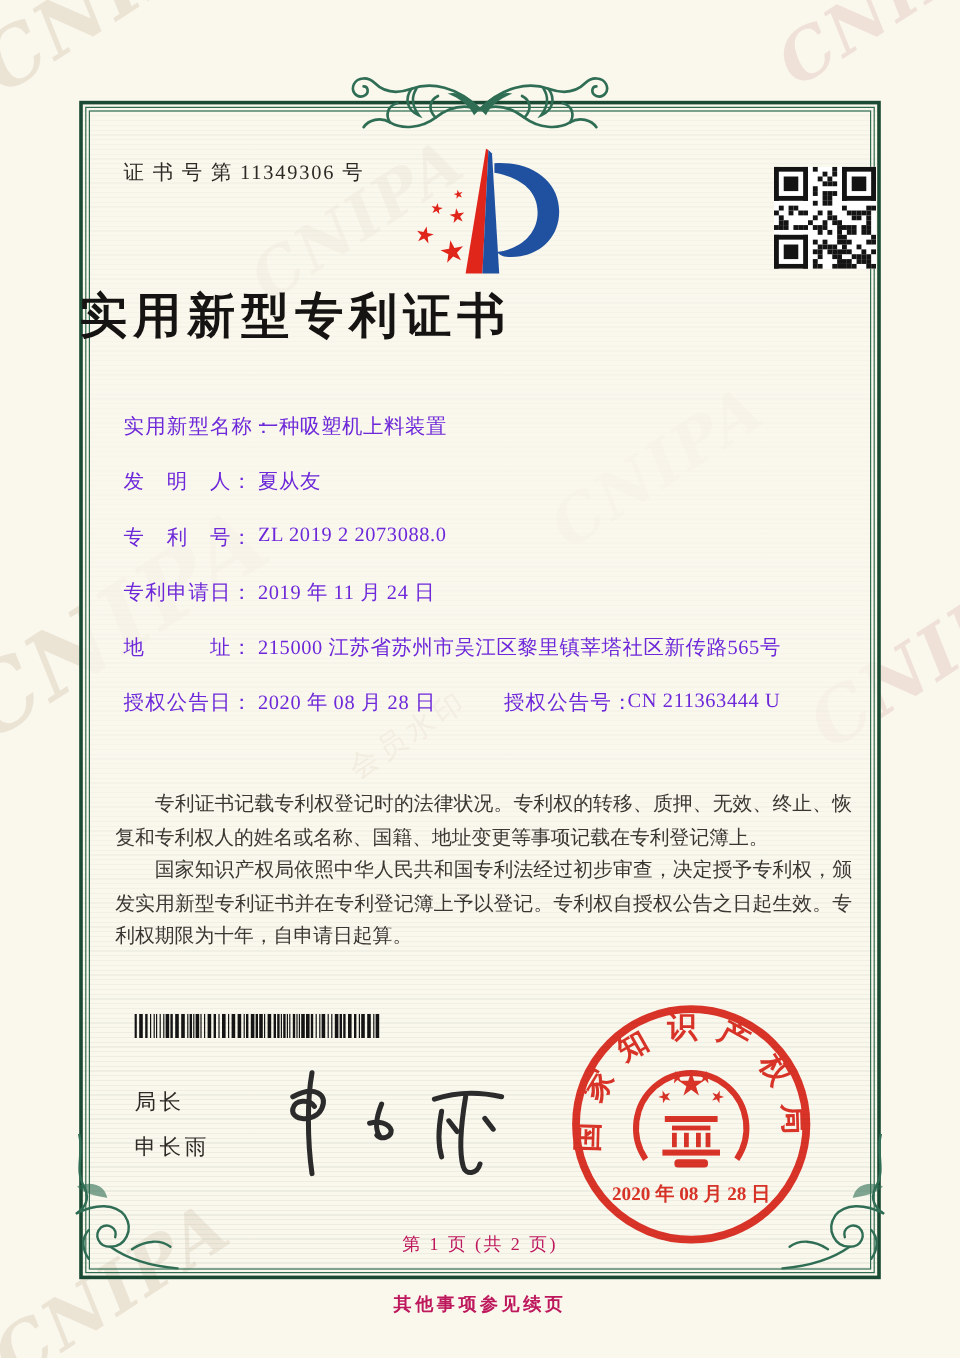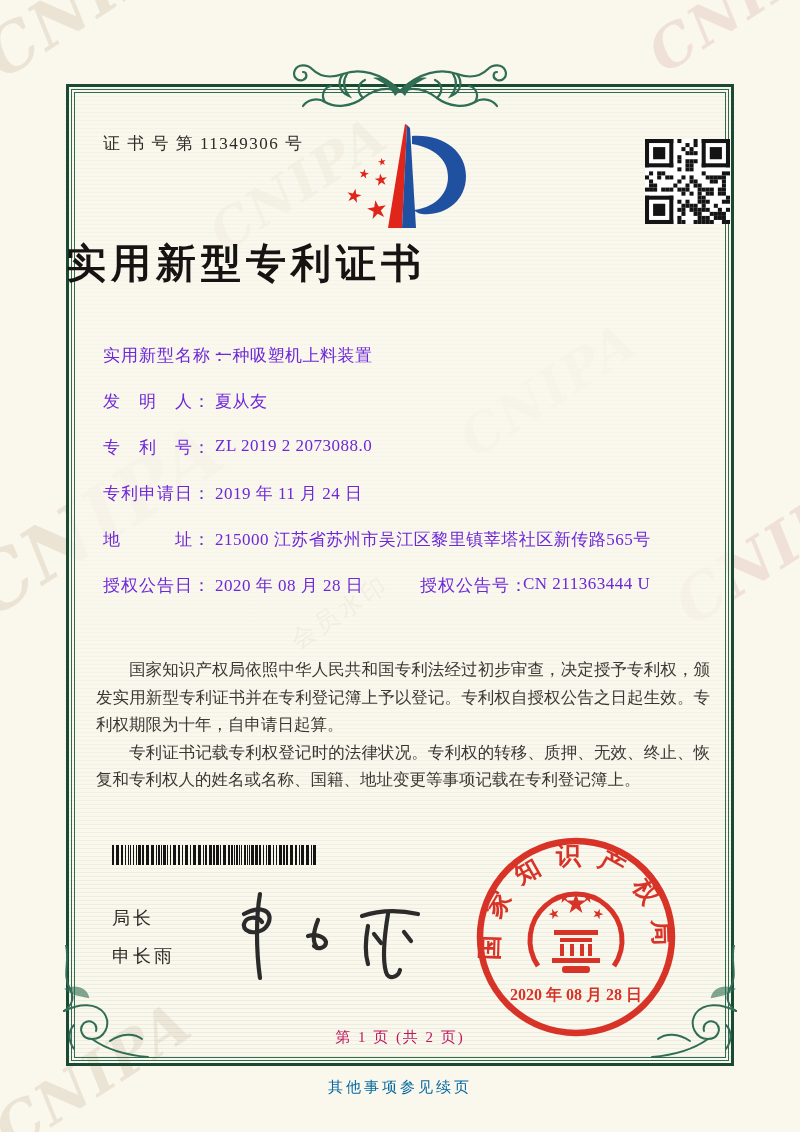--- a/index.html
+++ b/index.html
@@ -40,21 +40,21 @@
   .flabel2{position:absolute;left:317px;top:6px;letter-spacing:1px;white-space:nowrap;}
   .fvalue2{position:absolute;left:420px;top:6px;white-space:nowrap;letter-spacing:0.5px;}
 
   .body-text{position:absolute;left:96px;top:656px;width:614px;font-size:16.5px;line-height:27.5px;color:#3a3732;}
   .body-text p{margin:0;text-indent:2em;text-align:justify;}
 
   .sig-title{position:absolute;left:112px;top:906px;font-size:18px;color:#2d2a26;letter-spacing:3px;}
   .sig-name{position:absolute;left:112px;top:944px;font-size:18px;color:#2d2a26;letter-spacing:3px;}
 
   .page-num{position:absolute;left:0;top:1028px;width:800px;text-align:center;font-size:15px;color:#be185d;letter-spacing:2px;}
-  .footer-note{position:absolute;left:0;top:1078px;width:800px;text-align:center;font-size:15px;color:#0369a1;letter-spacing:3px;}
+  .footer-note{position:absolute;left:0;top:1078px;width:800px;text-align:center;font-size:15px;color:#be185d;letter-spacing:3px;font-weight:bold;}
 
   .seal{position:absolute;left:474px;top:834px;width:206px;height:206px;opacity:0.92;mix-blend-mode:multiply;}
   svg{display:block;}
 </style>
 </head>
 <body>
 
 <div class="page">
 
   <div class="watermark" style="left:-30px;top:30px;font-size:64px;">CNIPA</div>
@@ -296,22 +296,22 @@
     </div>
     <div class="field-row">
       <span class="flabel">授权公告日：</span>
       <span class="fvalue">2020 年 08 月 28 日</span>
       <span class="flabel2">授权公告号：</span>
       <span class="fvalue2">CN 211363444 U</span>
     </div>
   </div>
 
   <div class="body-text">
+    <p>专利证书记载专利权登记时的法律状况。专利权的转移、质押、无效、终止、恢复和专利权人的姓名或名称、国籍、地址变更等事项记载在专利登记簿上。</p>
     <p>国家知识产权局依照中华人民共和国专利法经过初步审查，决定授予专利权，颁发实用新型专利证书并在专利登记簿上予以登记。专利权自授权公告之日起生效。专利权期限为十年，自申请日起算。</p>
-    <p>专利证书记载专利权登记时的法律状况。专利权的转移、质押、无效、终止、恢复和专利权人的姓名或名称、国籍、地址变更等事项记载在专利登记簿上。</p>
   </div>
 
   <div class="abs" style="left:112px;top:845px;">
     <svg id="bc-svg" width="208" height="20" viewBox="0 0 208 20">
         <rect x="0" y="0" width="2" height="20" fill="#141414"></rect>
         <rect x="4" y="0" width="3" height="20" fill="#141414"></rect>
         <rect x="9" y="0" width="2" height="20" fill="#141414"></rect>
         <rect x="13" y="0" width="1" height="20" fill="#141414"></rect>
         <rect x="16" y="0" width="1" height="20" fill="#141414"></rect>
         <rect x="18" y="0" width="1" height="20" fill="#141414"></rect>

